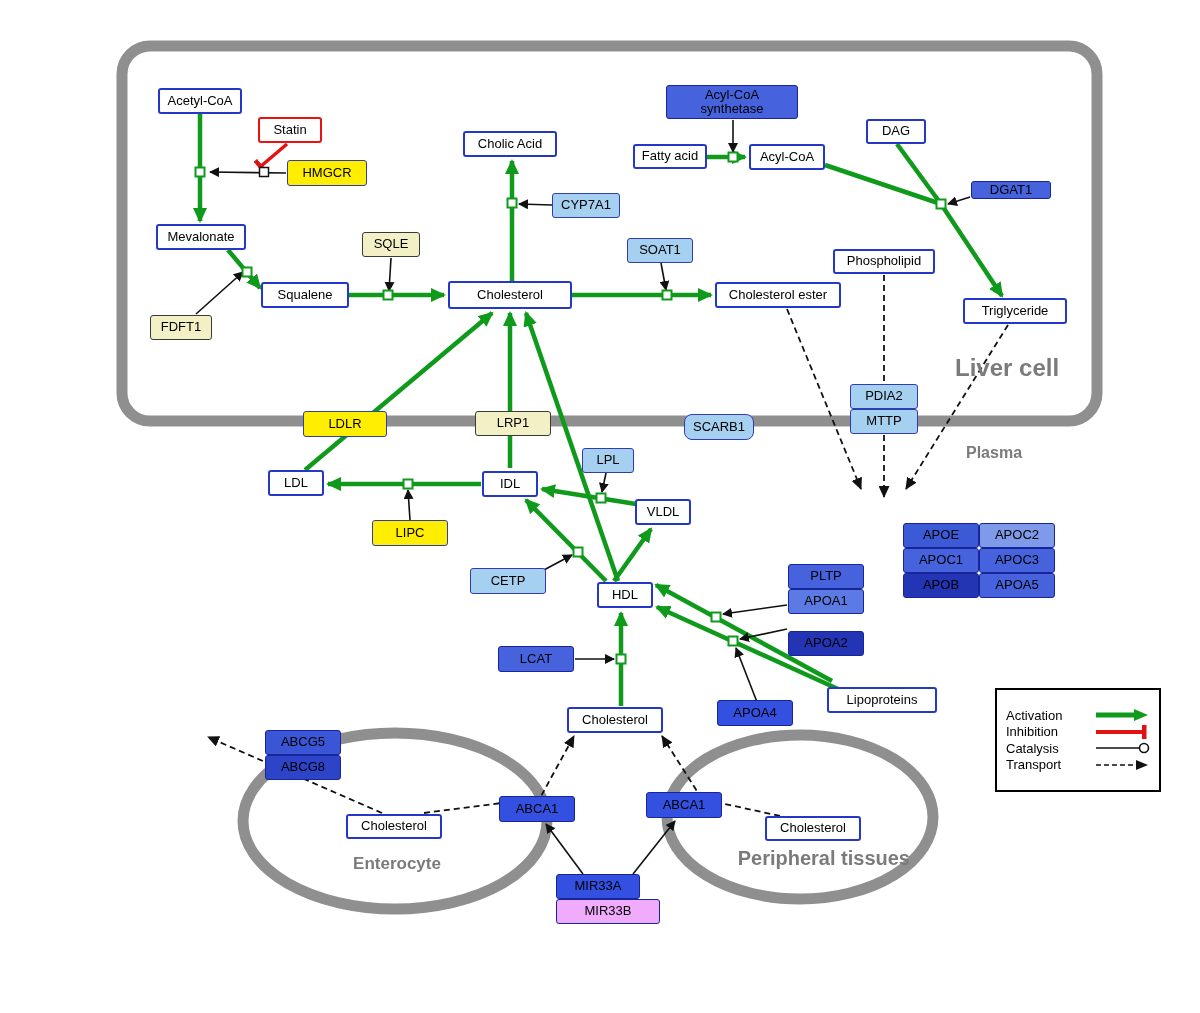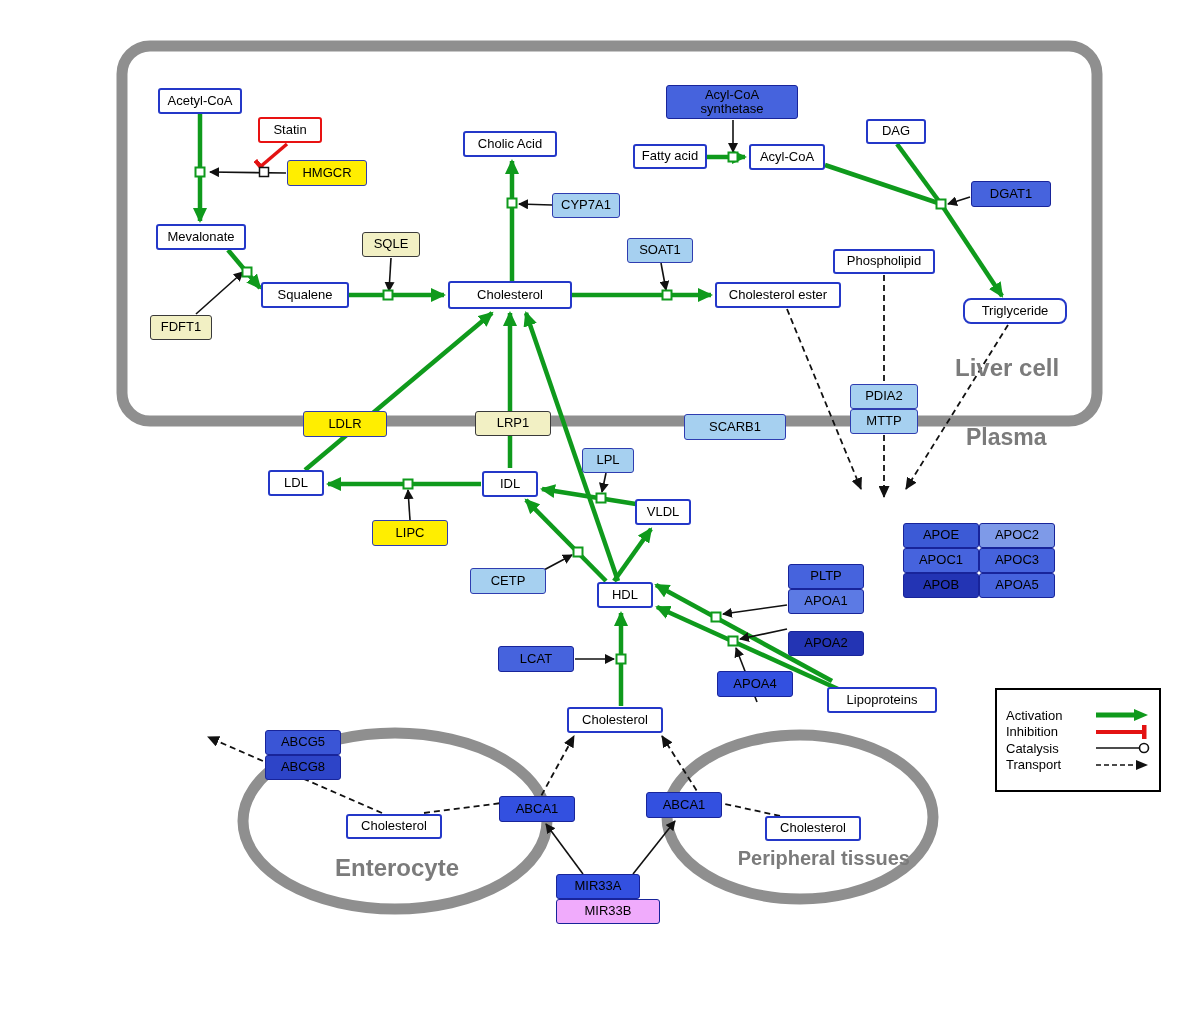--- a/index.html
+++ b/index.html
@@ -17,22 +17,22 @@
   .gene-blue{background:#4663dd;border:1.5px solid #18249a}
   .edge.activation{stroke:#0f9a1c;stroke-width:4.5px;fill:none}
   .edge.catalysis{stroke:#111;stroke-width:1.6px;fill:none}
   .edge.inhibition{stroke:#e31212;stroke-width:3.5px;fill:none}
   .edge.transport{stroke:#111;stroke-width:1.8px;fill:none;stroke-dasharray:6 4}
   .rx-square{fill:#fff;stroke:#0f9a1c;stroke-width:2px}
   .open-square{fill:#fff;stroke:#111;stroke-width:1.5px}
   .compartment{fill:none;stroke:#8f8f8f;stroke-width:11px;stroke-linejoin:round}
   .comp-label{position:absolute;font-weight:bold;color:#7b7b7b}
   #lbl-liver{left:955px;top:354px;font-size:24px}
-  #lbl-plasma{left:966px;top:424px;font-size:23px}
-  #lbl-entero{left:322px;top:854px;width:150px;text-align:center;font-size:24px}
+  #lbl-plasma{left:966px;top:444px;font-size:16px}
+  #lbl-entero{left:322px;top:854px;width:150px;text-align:center;font-size:17px}
   #lbl-periph{left:698px;top:847px;width:212px;text-align:right;font-size:20px}
   .legend{position:absolute;left:995px;top:688px;width:166px;height:104px;border:2px solid #000;background:#fff;
           padding:17px 9px;display:flex;flex-direction:column;justify-content:space-between}
   .legend-row{display:flex;align-items:center;justify-content:space-between;font-size:13px;color:#000}
 </style>
 </head>
 <body>
 
 <div id="canvas">
   <svg id="edge-svg">
@@ -122,40 +122,40 @@
       <div class="node metabolite" style="left: 448px; top: 281px; width: 124px; height: 28px;">Cholesterol</div>
       <div class="node metabolite" style="left: 463px; top: 131px; width: 94px; height: 26px;">Cholic Acid</div>
       <div class="node gene-lblue" style="left: 552px; top: 192.5px; width: 68px; height: 25px;">CYP7A1</div>
       <div class="node gene-lblue" style="left: 627px; top: 237.5px; width: 66px; height: 25px;">SOAT1</div>
       <div class="node metabolite" style="left: 715px; top: 282px; width: 126px; height: 26px;">Cholesterol ester</div>
       <div class="node gene-blue" style="left: 666px; top: 85px; width: 132px; height: 34px;">Acyl-CoA
 synthetase</div>
       <div class="node metabolite" style="left: 633px; top: 143.5px; width: 74px; height: 25px;">Fatty acid</div>
       <div class="node metabolite" style="left: 749px; top: 144px; width: 76px; height: 26px;">Acyl-CoA</div>
       <div class="node metabolite" style="left: 866px; top: 118.5px; width: 60px; height: 25px;">DAG</div>
-      <div class="node gene-blue" style="left: 971px; top: 181px; width: 80px; height: 26px;">DGAT1</div>
+      <div class="node gene-blue" style="left: 971px; top: 181px; width: 80px; height: 18px;">DGAT1</div>
       <div class="node metabolite" style="left: 833px; top: 248.5px; width: 102px; height: 25px;">Phospholipid</div>
-      <div class="node metabolite" style="left: 963px; top: 298px; width: 104px; height: 26px; border-radius: 8px;">Triglyceride</div>
+      <div class="node metabolite" style="left: 963px; top: 298px; width: 104px; height: 26px;">Triglyceride</div>
       <div class="node gene-yellow" style="left: 303px; top: 411px; width: 84px; height: 26px;">LDLR</div>
       <div class="node gene-pale" style="left: 475px; top: 410.5px; width: 76px; height: 25px;">LRP1</div>
-      <div class="node gene-lblue" style="left: 684px; top: 414px; width: 102px; height: 26px;">SCARB1</div>
+      <div class="node gene-lblue" style="left: 684px; top: 414px; width: 70px; height: 26px; border-radius: 8px;">SCARB1</div>
       <div class="node gene-lblue" style="left: 850px; top: 383.5px; width: 68px; height: 25px;">PDIA2</div>
       <div class="node gene-lblue" style="left: 850px; top: 408.5px; width: 68px; height: 25px;">MTTP</div>
       <div class="node metabolite" style="left: 268px; top: 470px; width: 56px; height: 26px;">LDL</div>
       <div class="node metabolite" style="left: 482px; top: 471px; width: 56px; height: 26px;">IDL</div>
       <div class="node gene-lblue" style="left: 582px; top: 447.5px; width: 52px; height: 25px;">LPL</div>
       <div class="node metabolite" style="left: 635px; top: 499px; width: 56px; height: 26px;">VLDL</div>
       <div class="node gene-yellow" style="left: 372px; top: 520px; width: 76px; height: 26px;">LIPC</div>
       <div class="node gene-lblue" style="left: 470px; top: 568px; width: 76px; height: 26px;">CETP</div>
       <div class="node metabolite" style="left: 597px; top: 582px; width: 56px; height: 26px;">HDL</div>
       <div class="node gene-blue" style="left: 788px; top: 563.5px; width: 76px; height: 25px; background: rgb(70, 99, 221);">PLTP</div>
       <div class="node gene-blue" style="left: 788px; top: 588.5px; width: 76px; height: 25px; background: rgb(92, 122, 228);">APOA1</div>
       <div class="node gene-blue" style="left: 788px; top: 613.5px; width: 76px; height: 25px; background: rgb(35, 52, 180); margin-top: 17px;">APOA2</div>
       <div class="node gene-blue" style="left: 498px; top: 646px; width: 76px; height: 26px;">LCAT</div>
-      <div class="node gene-blue" style="left: 717px; top: 671px; width: 76px; height: 26px; background: rgb(51, 80, 224);">APOA4</div>
+      <div class="node gene-blue" style="left: 717px; top: 700px; width: 76px; height: 26px; background: rgb(51, 80, 224);">APOA4</div>
       <div class="node metabolite" style="left: 827px; top: 679px; width: 110px; height: 26px; margin-top: 8px;">Lipoproteins</div>
       <div class="node gene-blue" style="left: 903px; top: 522.5px; width: 76px; height: 25px; background: rgb(60, 90, 214);">APOE</div>
       <div class="node gene-blue" style="left: 979px; top: 522.5px; width: 76px; height: 25px; background: rgb(126, 154, 232);">APOC2</div>
       <div class="node gene-blue" style="left: 903px; top: 547.5px; width: 76px; height: 25px; background: rgb(70, 99, 221);">APOC1</div>
       <div class="node gene-blue" style="left: 979px; top: 547.5px; width: 76px; height: 25px; background: rgb(70, 99, 221);">APOC3</div>
       <div class="node gene-blue" style="left: 903px; top: 572.5px; width: 76px; height: 25px; background: rgb(35, 52, 180);">APOB</div>
       <div class="node gene-blue" style="left: 979px; top: 572.5px; width: 76px; height: 25px; background: rgb(70, 99, 221);">APOA5</div>
       <div class="node metabolite" style="left: 567px; top: 707px; width: 96px; height: 26px;">Cholesterol</div>
       <div class="node gene-blue" style="left: 265px; top: 729.5px; width: 76px; height: 25px; background: rgb(58, 85, 214);">ABCG5</div>
       <div class="node gene-blue" style="left: 265px; top: 754.5px; width: 76px; height: 25px; background: rgb(45, 68, 200);">ABCG8</div>

